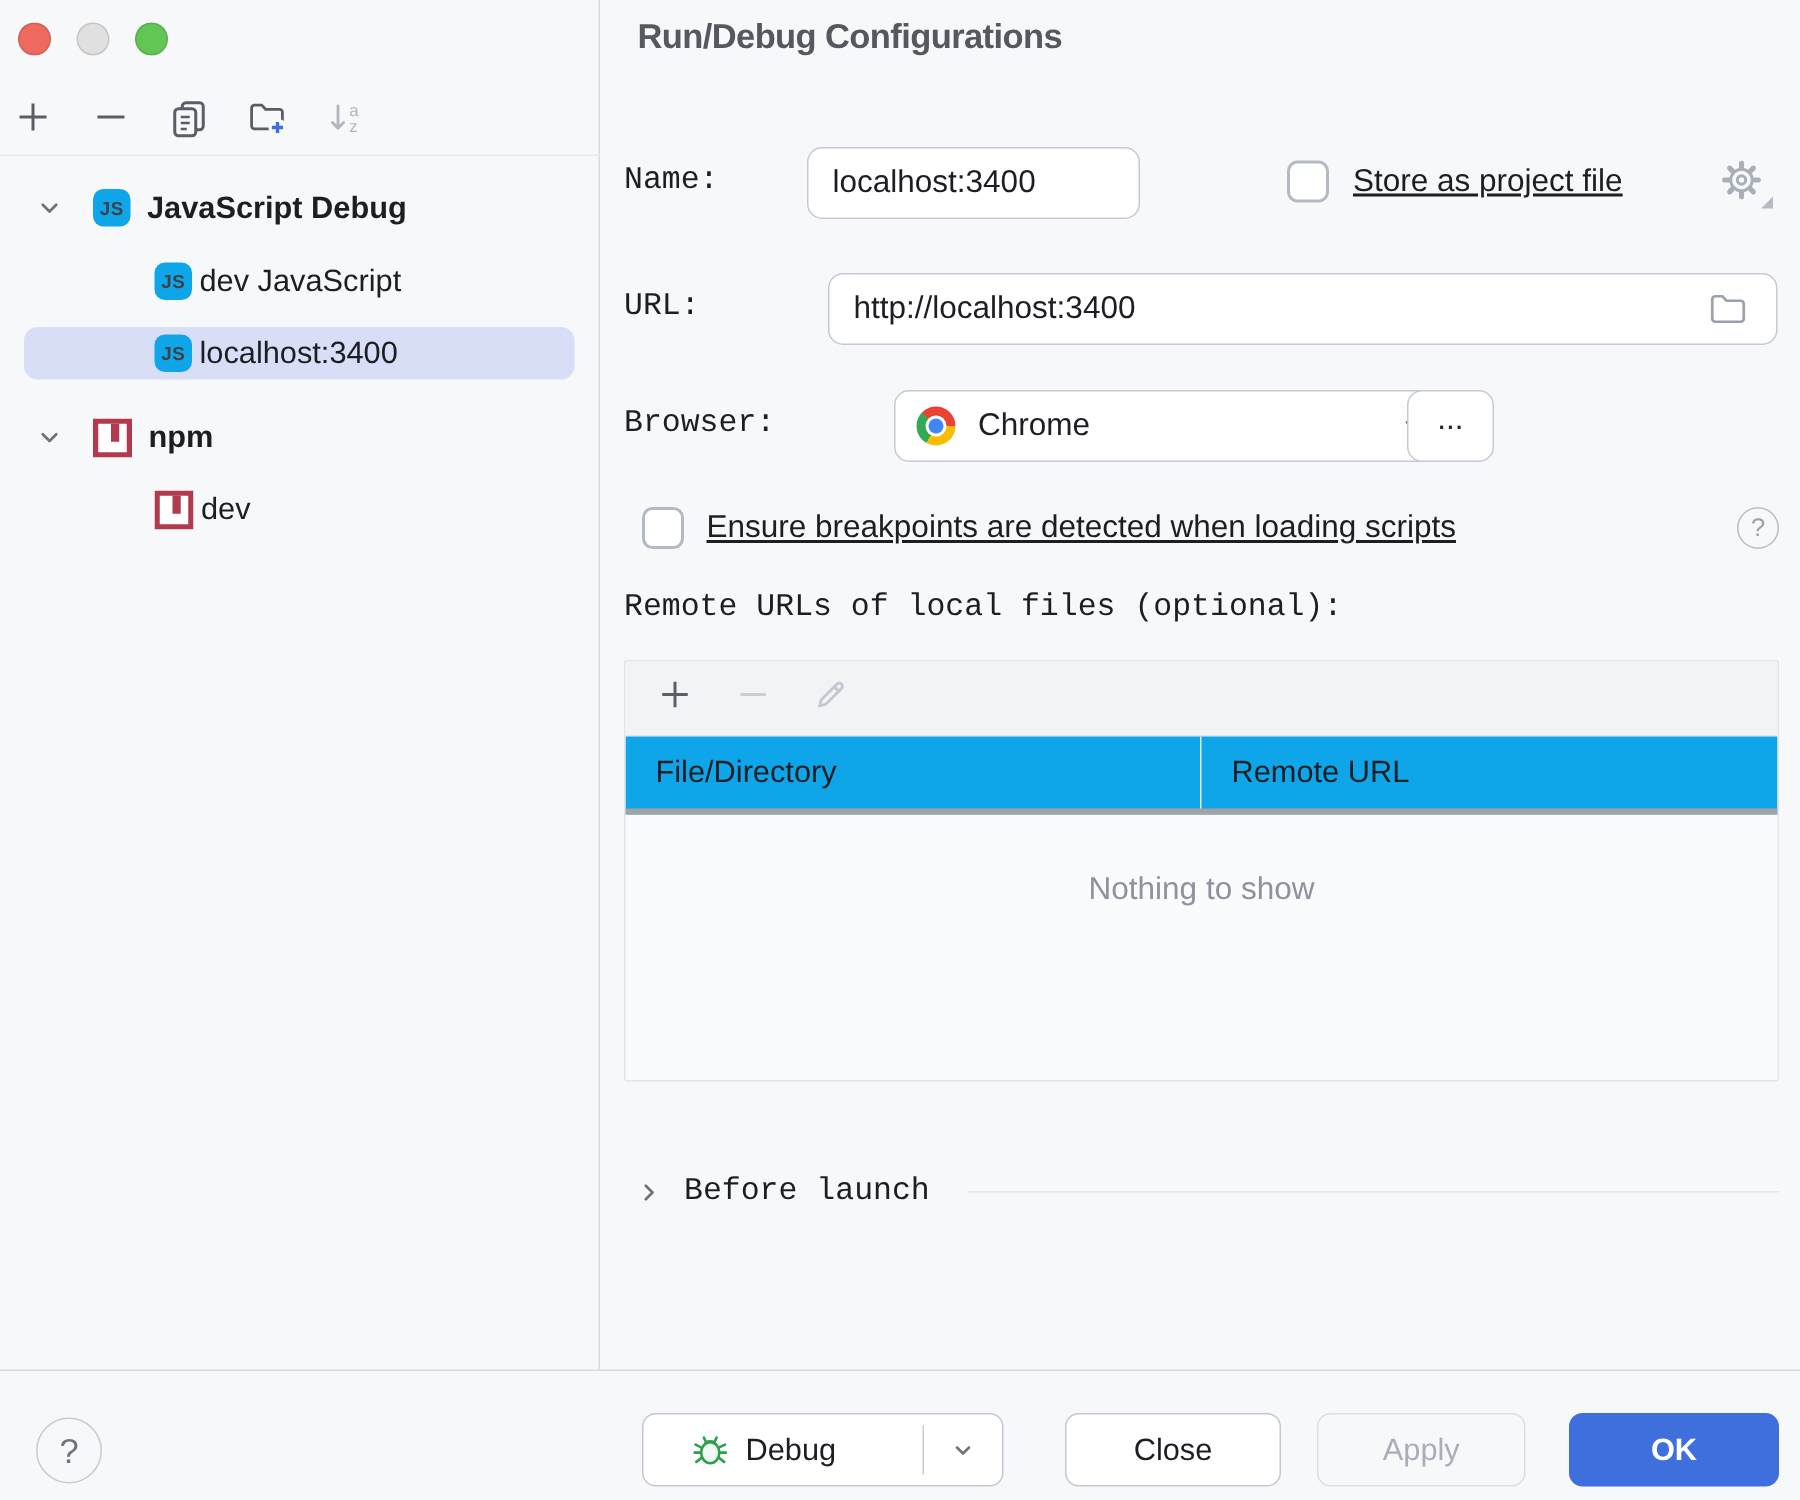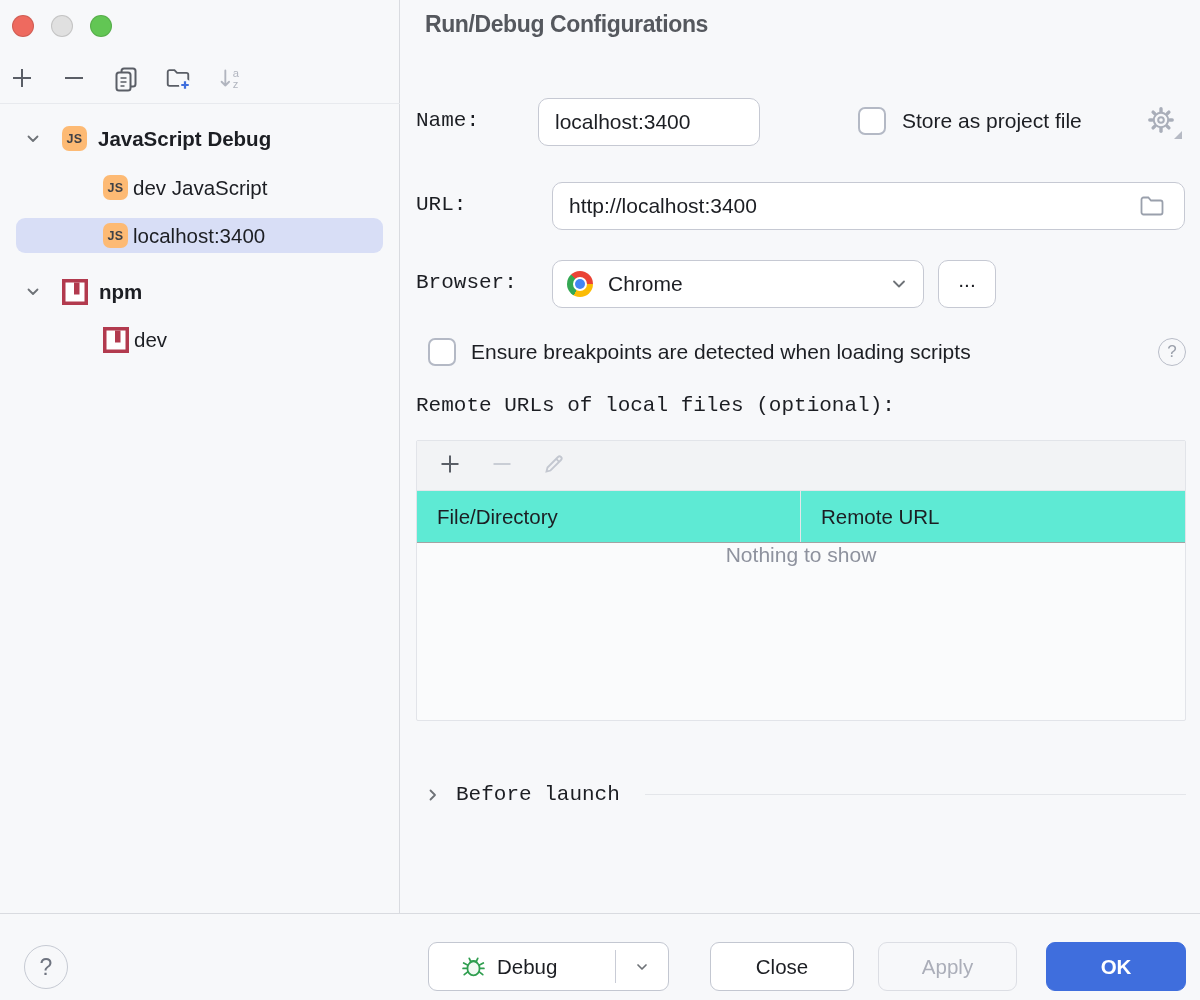--- a/index.html
+++ b/index.html
@@ -30,44 +30,44 @@
   .tree-row {
     position:absolute; left:16px; right:16px; height:35px;
     display:flex; align-items:center; border-radius:9px;
     font-size:20.5px;
   }
   .tree-row.group { padding-left:8px; font-weight:700; }
   .tree-row.child { padding-left:87px; }
   .tree-row.selected { background:#d8def6; }
   .chev { width:18px; height:18px; margin-right:20px; display:flex; align-items:center; }
   .js-badge {
-    width:25px; height:25px; border-radius:7px; background:#fdba74;
+    width:25px; height:25px; border-radius:7px; background:#0ea5e9;
     color:#3e4147; font-size:12.5px; font-weight:800; letter-spacing:.3px;
     display:flex; align-items:center; justify-content:center; flex:none;
   }
   .tree-row.group .badge-wrap { margin-right:11px; }
   .tree-row.child .badge-wrap { margin-right:5px; }
   .badge-wrap { display:flex; flex:none; }
   .templates-link { position:absolute; left:16px; top:864px; font-size:21.5px; color:#3c5ecb; cursor:pointer; }
 
   
   .field-label { position:absolute; font-size:21px; color:#1c1e23;font-family:Liberation Mono, monospace; }
   .text-input {
     position:absolute; height:48px; background:#fff;
     border:1.5px solid #c6c9d3; border-radius:10px;
     font-family:inherit; font-size:21px; color:#1c1e23; padding:0 16px; outline:none;
   }
   .checkbox {
     position:absolute; width:28px; height:28px; background:#fff;
     border:2px solid #b4b9c5; border-radius:7px;
   }
-  .chk-label { position:absolute; font-size:21px; }
+  .chk-label { position:absolute; font-size:21px;text-decoration:underline; }
   .select {
     position:absolute; height:48px; background:#fff; border:1.5px solid #c6c9d3; border-radius:10px;
-    display:flex; align-items:center; padding:0 14px; font-size:21px;
+    display:flex; align-items:center; padding:0 14px; font-size:21px;margin-left:44px;
   }
   .more-btn {
     position:absolute; width:58px; height:48px; background:#fff; border:1.5px solid #c6c9d3;
     border-radius:10px; display:flex; align-items:center; justify-content:center;
     font-size:21px; padding-bottom:8px; color:#1c1e23;
   }
   .help-circle {
     position:absolute; width:28px; height:28px; border-radius:50%;
     border:1.5px solid #b9bdc8; color:#9ba0ab; font-size:17px;
     display:flex; align-items:center; justify-content:center;
@@ -79,25 +79,25 @@
   .chrome-icon .white { position:absolute; left:50%; top:50%; width:14px; height:14px; margin:-7px 0 0 -7px; border-radius:50%; background:#fff; }
   .chrome-icon .blue { position:absolute; left:50%; top:50%; width:10px; height:10px; margin:-5px 0 0 -5px; border-radius:50%; background:#4285f4; }
 
   
   .mapping-table {
     position:absolute; left:416px; top:440px; width:770px; height:281px;
     border:1px solid #e2e4e9; border-radius:2px; background:#fafbfc; overflow:hidden;
   }
   .mt-toolbar { height:50px; background:#f2f3f5; border-bottom:1px solid #e4e6ea;
     display:flex; align-items:center; gap:26px; padding-left:20px; }
-  .mt-header { height:52px; background:#5eead4; border-bottom:1px solid #a3a3a3; display:flex; font-size:20.5px; }
+  .mt-header { height:52px; background:#0ea5e9; border-bottom:4px solid #a3a3a3; display:flex; font-size:20.5px; }
   .mt-col { display:flex; align-items:center; padding-left:20px; }
   .mt-col.c1 { width:50%; border-right:1px solid #e4e6ea; }
   .mt-col.c2 { width:50%; }
-  .mt-body { height:178px; display:flex; align-items:flex-start; justify-content:center; padding-bottom:78px; }
+  .mt-body { height:178px; display:flex; align-items:center; justify-content:center; padding-bottom:78px; }
   .empty-text { color:#8e929e; font-size:21px; }
 
   
   .before-launch-line { position:absolute; left:645px; top:794px; width:541px; height:1px; background:#e4e6ea; }
 
   
   .footer-divider { position:absolute; left:0; top:913px; width:1200px; height:1px; background:#d9dbe0; }
   .btn {
     position:absolute; top:942px; height:49px; border-radius:9px; background:#fff;
     border:1.5px solid #c3c7d1; font-size:20.5px; color:#1c1e23;

